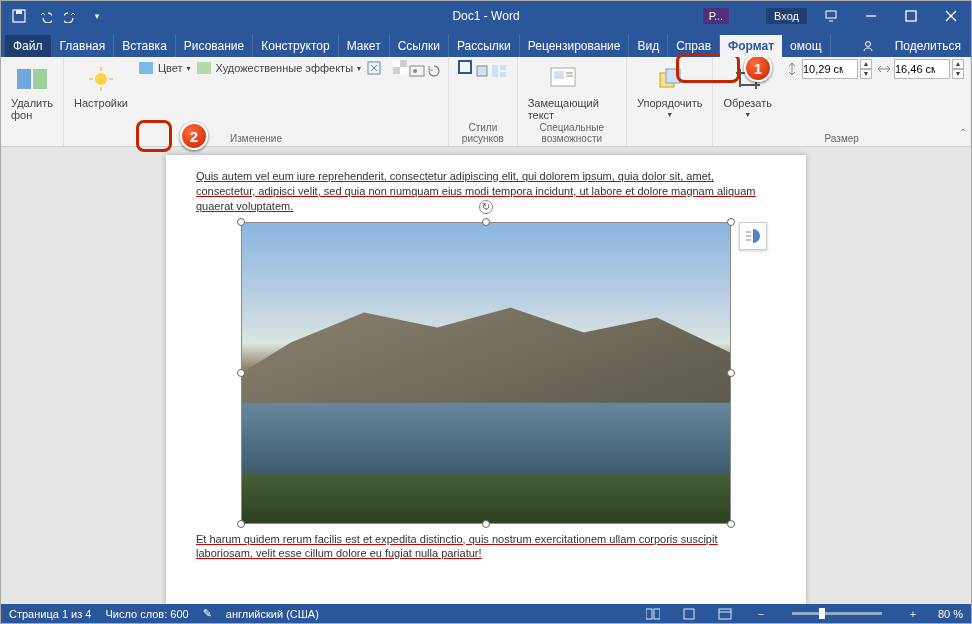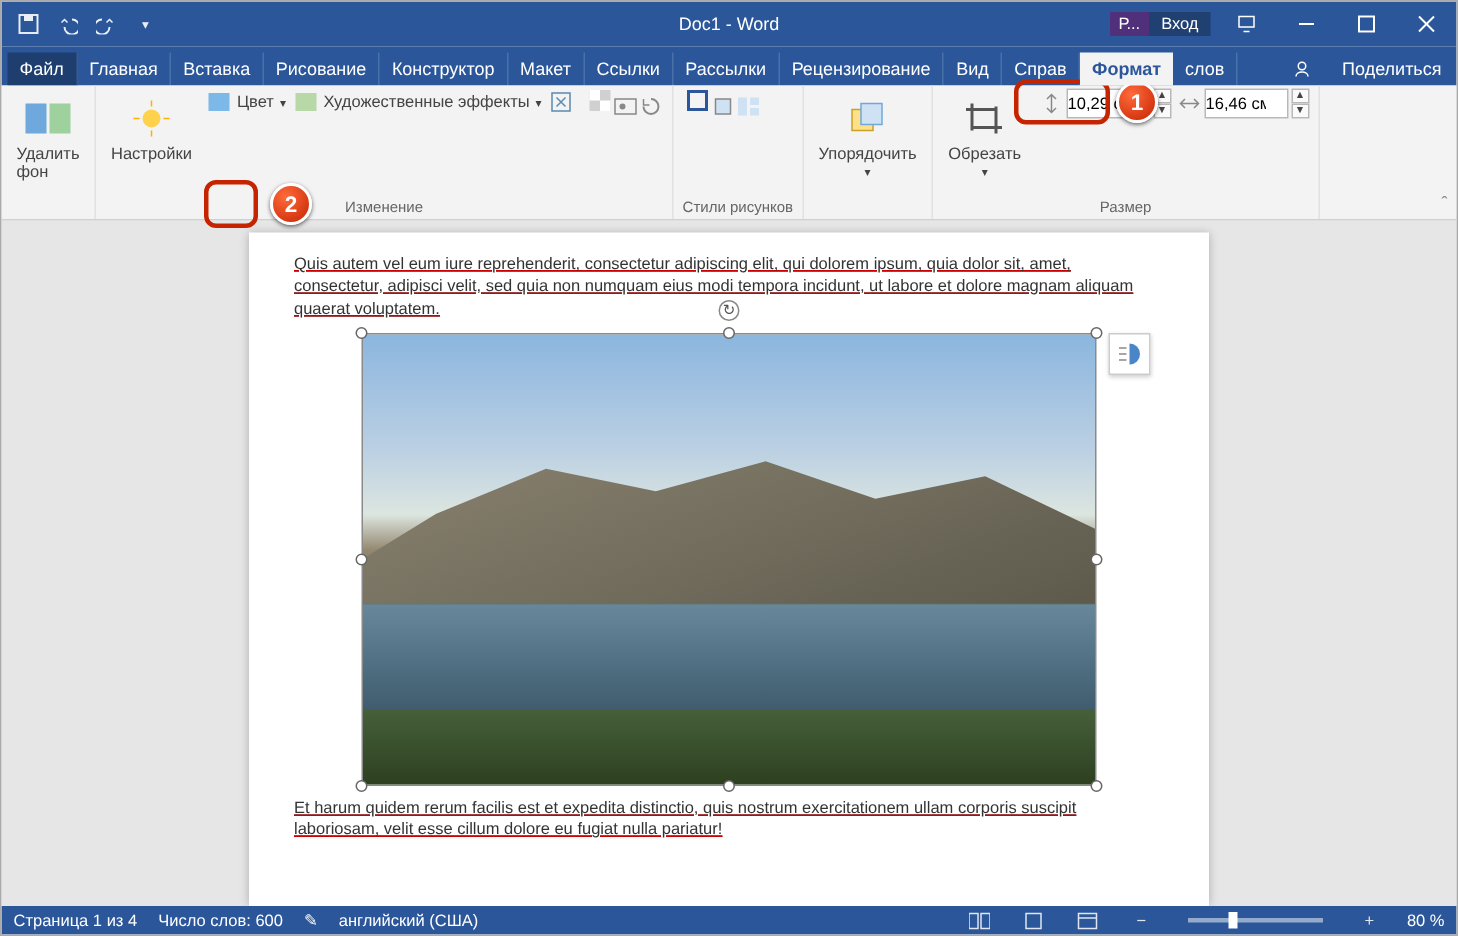--- a/index.html
+++ b/index.html
@@ -3,21 +3,21 @@
 <meta charset="utf-8">
 <style>
 * { margin: 0; padding: 0; box-sizing: border-box; font-family: "Segoe UI", Tahoma, sans-serif; }
 body { background: #f3f3f3; width: 972px; height: 624px; overflow: hidden; display: flex; flex-direction: column; border: 1px solid #aaa; }
 
 
 .titlebar { height: 30px; background: #2b579a; color: #fff; display: flex; align-items: center; font-size: 12px; position: relative; }
 .titlebar .qat { display: flex; gap: 10px; padding-left: 10px; align-items: center; }
 .titlebar .title { position: absolute; left: 50%; transform: translateX(-50%); }
 .titlebar .right { margin-left: auto; display: flex; align-items: center; height: 100%; }
-.titlebar .acct { background: #204072; padding: 2px 8px; font-size: 11px; margin-right: 4px; }
+.titlebar .acct { background: #204072; padding: 2px 8px; font-size: 11px; margin-right: 4px; margin-left: 37px; }
 .win-btn { width: 40px; height: 30px; display: flex; align-items: center; justify-content: center; cursor: pointer; }
 .qat-icon { width: 16px; height: 16px; display: inline-flex; align-items: center; justify-content: center; opacity: .9; }
 
 
 .tabs { height: 26px; background: #2b579a; display: flex; align-items: flex-end; padding-left: 4px; font-size: 12px; color: #fff; }
 .tab { padding: 4px 8px; cursor: pointer; white-space: nowrap; border-right: 1px solid rgba(255,255,255,.15); }
 .tab.file { background: #1e3e70; margin-top: 28px; }
 .tab.active { background: #f3f3f3; color: #2b579a; font-weight: 600; border: none; }
 .tabs .spacer { flex: 1; }
 .tabs .share { padding: 4px 10px; display: flex; align-items: center; gap: 20px; }
@@ -130,21 +130,21 @@
   <div class="tab">Вставка</div>
   <div class="tab">Рисование</div>
   <div class="tab">Конструктор</div>
   <div class="tab">Макет</div>
   <div class="tab">Ссылки</div>
   <div class="tab">Рассылки</div>
   <div class="tab">Рецензирование</div>
   <div class="tab">Вид</div>
   <div class="tab">Справ</div>
   <div class="tab active" style="position:relative;z-index:60">Формат</div>
-  <div class="tab">слов</div>
+  <div class="tab">омощ</div>
   <div class="spacer"></div>
   <div class="share">
     <svg width="14" height="14">
         <circle cx="7" cy="5" r="2.5" fill="none" stroke="#fff"></circle>
         <path d="M3 12c0-2 2-3 4-3s4 1 4 3" fill="none" stroke="#fff"></path>
       </svg>
     <span>Поделиться</span>
   </div>
 </div>
 
@@ -253,20 +253,37 @@
               <rect x="1" y="2" width="6" height="12" fill="#cfe2f3"></rect>
               <rect x="9" y="2" width="6" height="5" fill="#cfe2f3"></rect>
               <rect x="9" y="9" width="6" height="5" fill="#cfe2f3"></rect>
             </svg>
           </span>
       </div>
     </div>
     <div class="group-label">Стили рисунков</div>
   </div>
 
+  <div class="group">
+    <div class="group-body">
+      <div class="big-btn">
+        <span class="ic">
+            <svg width="32" height="28">
+              <rect x="4" y="3" width="24" height="18" fill="#fff" stroke="#aaa"></rect>
+              <rect x="7" y="6" width="10" height="8" fill="#cfe2f3"></rect>
+              <line x1="19" y1="8" x2="26" y2="8" stroke="#888"></line>
+              <line x1="19" y1="11" x2="26" y2="11" stroke="#888"></line>
+            </svg>
+          </span>
+        <span style="white-space:pre">Замещающий
+текст</span>
+      </div>
+    </div>
+    <div class="group-label">Специальные возможности</div>
+  </div>
 
   <div class="group">
     <div class="group-body">
       <div class="big-btn">
         <span class="ic">
             <svg width="32" height="28">
               <rect x="6" y="8" width="14" height="14" fill="#ffe08a" stroke="#c9a227"></rect>
               <rect x="12" y="4" width="14" height="14" fill="#cfe2f3" stroke="#6fa8dc"></rect>
             </svg>
           </span>

